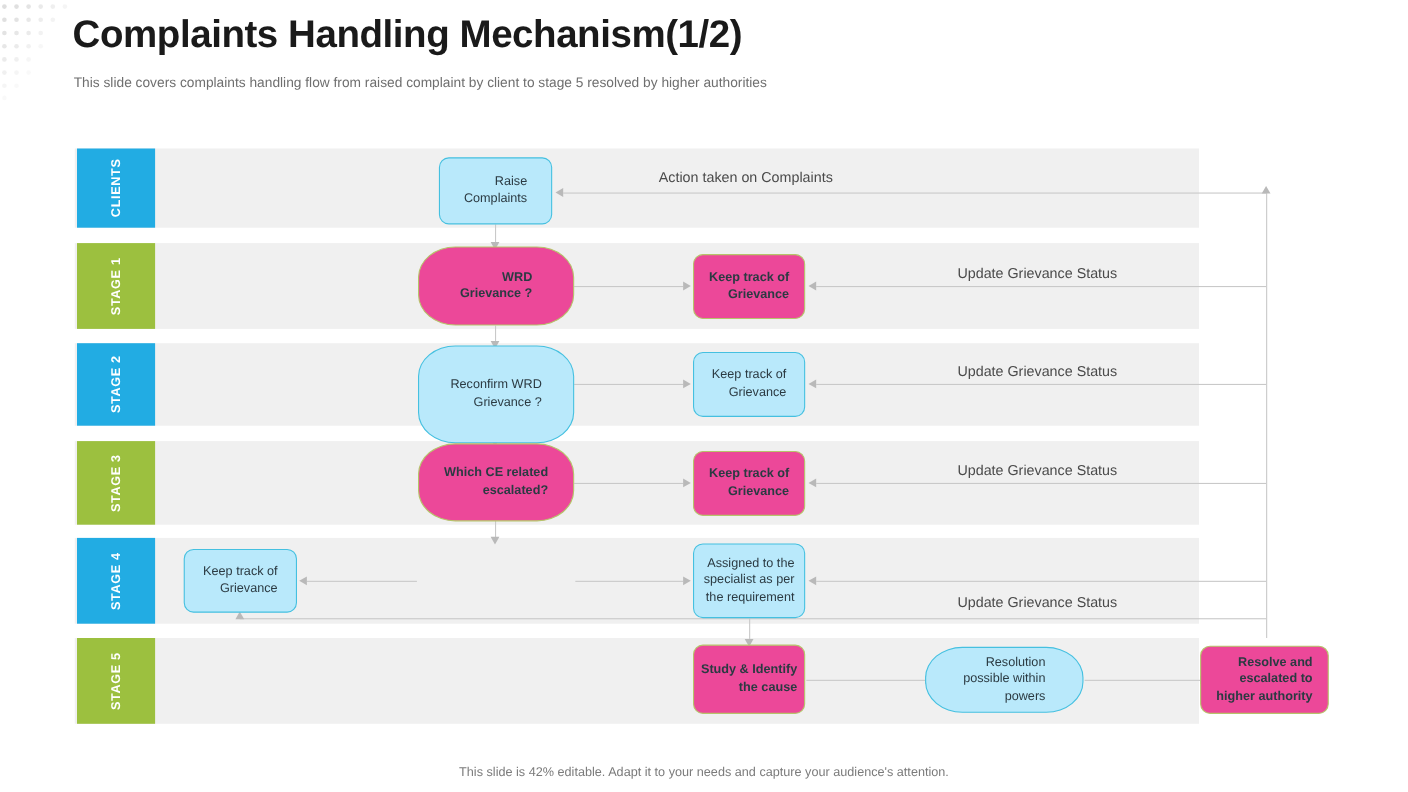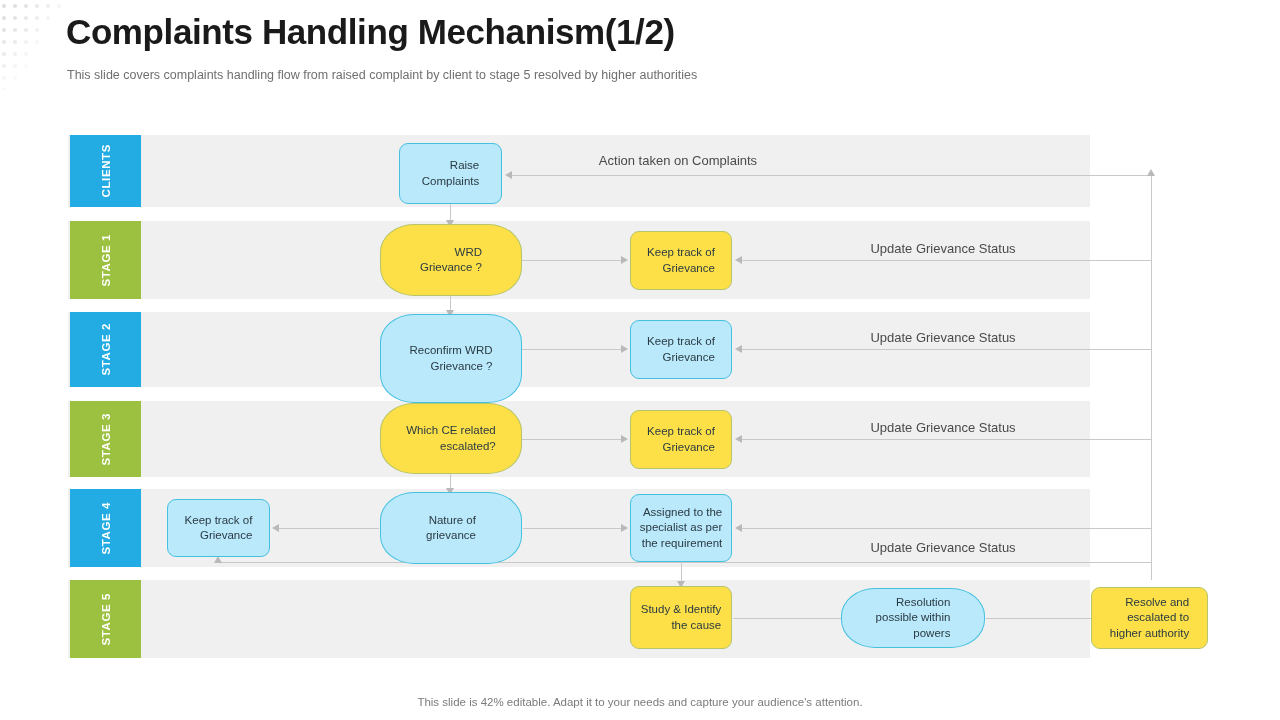--- a/index.html
+++ b/index.html
@@ -56,21 +56,21 @@
   .node{
     position:absolute;
     display:flex;align-items:center;justify-content:center;
     text-align:right;
     font-size:11.5px;color:#2b3a42;
     line-height:1.32;
     box-sizing:border-box;
     padding:2px 4px;
   }
   .node.blue{background:#b9e9fb;border:1.3px solid #45c0e0;}
-  .node.green{background:#fde047;border:1.3px solid #b6c46a;}
+  .node.green{background:#ec4899;border:1.3px solid #b6c46a;font-weight:bold;}
   .r-sm{border-radius:9px;}
   .r-pill{border-radius:34px/28px;}
 
   
   .hline,.vline{position:absolute;background:#c9c9c9;}
   .hline{height:1px;}
   .vline{width:1px;}
   .arrow{position:absolute;width:0;height:0;}
   .arr-left{border-top:4px solid transparent;border-bottom:4px solid transparent;border-right:7px solid #b9b9b9;}
   .arr-right{border-top:4px solid transparent;border-bottom:4px solid transparent;border-left:7px solid #b9b9b9;}
@@ -218,22 +218,20 @@
   <div class="node blue r-sm" style="left:630px;top:320px;width:102px;height:59px;white-space:pre-line;">Keep track of
 Grievance</div>
 
   <div class="node green r-pill" style="left:380px;top:403px;width:142px;height:71px;white-space:pre-line;">Which CE related
 escalated?</div>
   <div class="node green r-sm" style="left:630px;top:410px;width:102px;height:59px;white-space:pre-line;">Keep track of
 Grievance</div>
 
   <div class="node blue r-sm" style="left:167px;top:499px;width:103px;height:58px;white-space:pre-line;">Keep track of
 Grievance</div>
-  <div class="node blue r-pill" style="left:380px;top:492px;width:142px;height:72px;white-space:pre-line;">Nature of
-grievance</div>
   <div class="node green r-sm" style="left:630px;top:586px;width:102px;height:63px;white-space:pre-line;">Study &amp; Identify
 the cause</div>
 
   <div class="node blue r-sm" style="left:630px;top:494px;width:102px;height:68px;white-space:pre-line;">Assigned to the
 specialist as per
 the requirement</div>
   <div class="node blue r-pill" style="left:841px;top:588px;width:144px;height:60px;white-space:pre-line;">Resolution
 possible within
 powers</div>
   <div class="node green r-sm" style="left:1091px;top:587px;width:117px;height:62px;white-space:pre-line;">Resolve and

